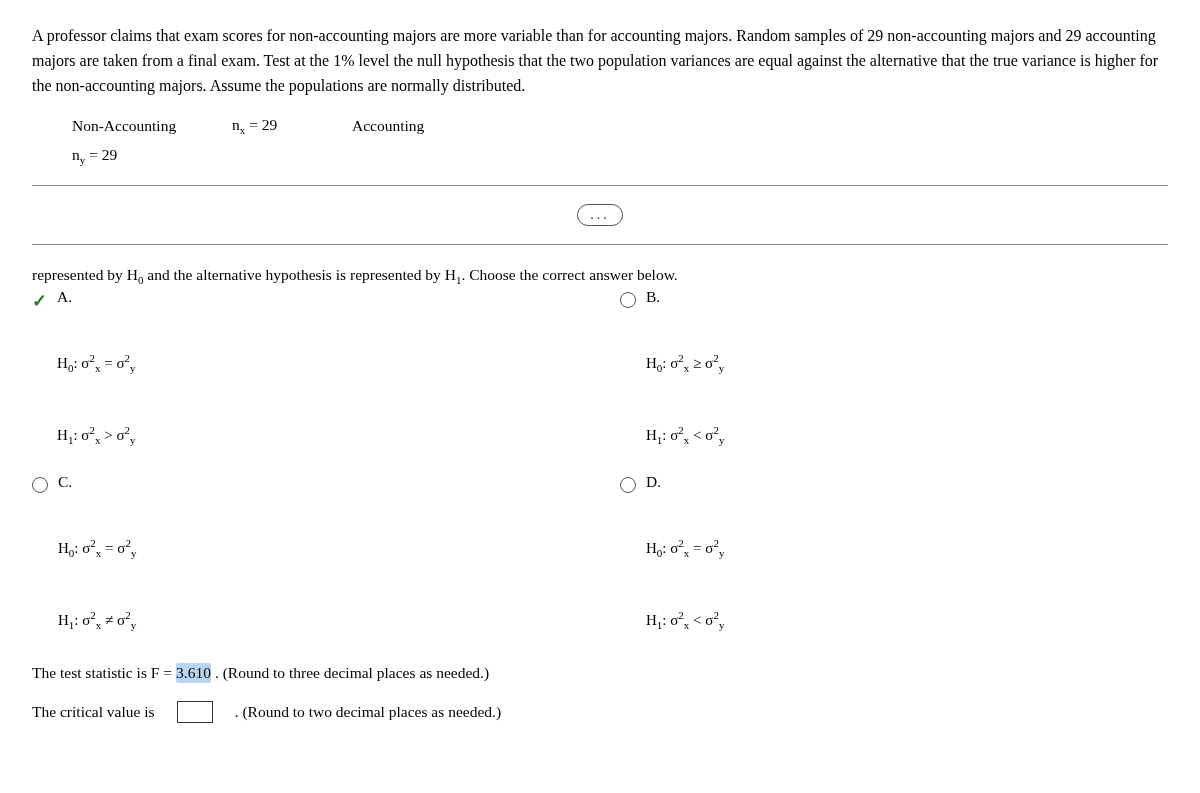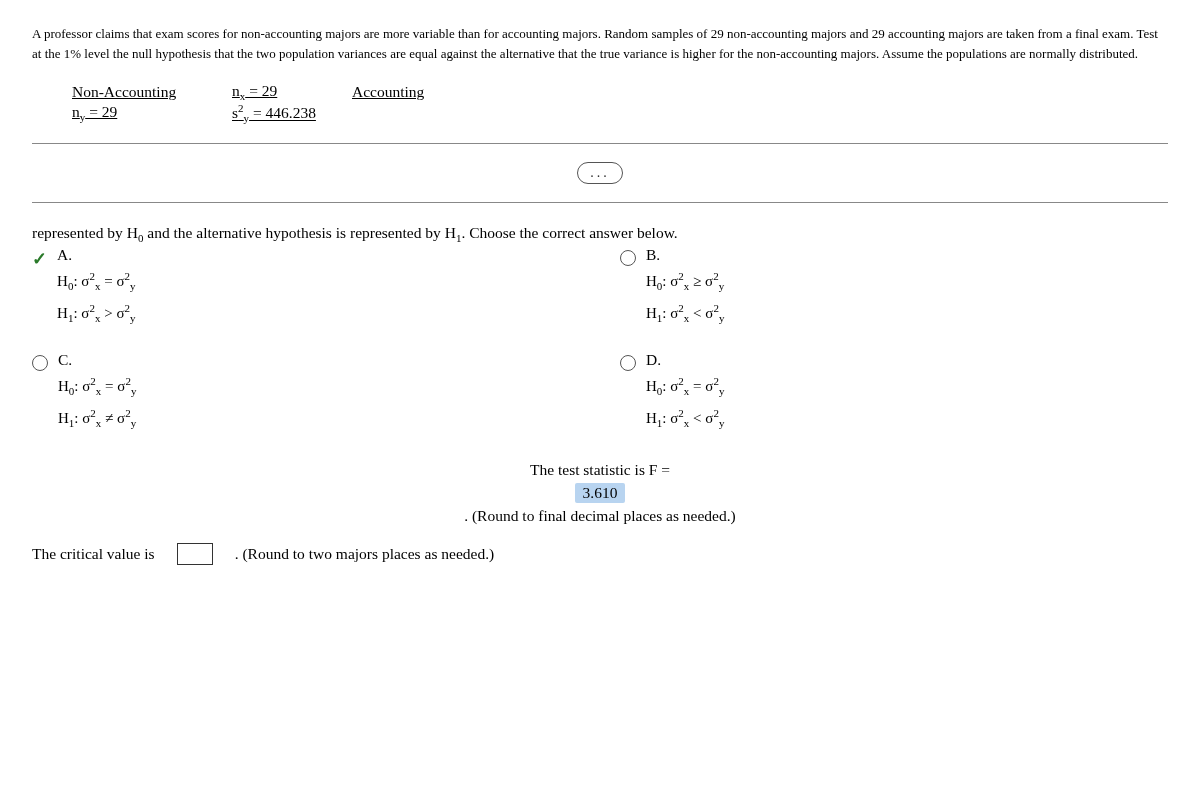--- a/index.html
+++ b/index.html
@@ -6,30 +6,30 @@
     body {
       font-family: 'Times New Roman', Times, serif;
       font-size: 16px;
       background: #fff;
       color: #000;
       padding: 24px 32px;
       width: 1200px;
       min-height: 793px;
     }
     .intro-text {
-      font-size: 13px;
+      font-size: 16px;
       line-height: 1.55;
       margin-bottom: 18px;
     }
     .data-table {
       margin: 18px 0 18px 40px;
       display: grid;
       grid-template-columns: 160px 120px 180px;
+      row-gap: 10px;
       align-items: center;
-      text-decoration: underline;
     }
     .data-label {
       font-size: 15.5px;
     }
     .math-expr {
       font-size: 15.5px;
     }
     sub { font-size: 11px; }
     sup { font-size: 11px; }
     .divider {
@@ -95,32 +95,32 @@
       margin-right: 4px;
     }
     .option-content {
       display: flex;
       flex-direction: column;
       gap: 4px;
     }
     .hyp-line {
       font-size: 15px;
       line-height: 1.6;
+      margin-top: 40px;
     }
     .test-stat-line {
       font-size: 15.5px;
       margin-bottom: 18px;
       display: flex;
       align-items: center;
       gap: 4px;
-      flex-direction: column;
     }
     .highlight-box {
       background: #b8d4f0;
-      padding: 1px 8px;
+      padding: 1px 0;
       border-radius: 2px;
       font-size: 15.5px;
     }
     .critical-val-line {
       font-size: 15.5px;
       display: flex;
       align-items: center;
       gap: 22px;
     }
     .input-box {
@@ -140,23 +140,20 @@
 
   <div class="data-label">Non-Accounting</div>
   <div class="math-expr">
     n<sub>x</sub> = 29
   </div>
 
   <div class="data-label">Accounting</div>
   <div class="math-expr">
     n<sub>y</sub> = 29
   </div>
-  <div class="math-expr">
-    s<sup>2</sup><sub>y</sub> = 446.238
-  </div>
 </div>
 
 <hr class="divider">
 
 <div class="ellipsis-btn">
   <span class="ellipsis-circle">...</span>
 </div>
 
 <hr class="divider">
 
@@ -224,20 +221,20 @@
         H<sub>1</sub>: σ<sup>2</sup><sub>x</sub> &lt; σ<sup>2</sup><sub>y</sub>
       </span>
     </div>
   </div>
 
 </div>
 
 <div class="test-stat-line">
   <span>The test statistic is F =</span>
   <span class="highlight-box">3.610</span>
-  <span>. (Round to final decimal places as needed.)</span>
+  <span>. (Round to three decimal places as needed.)</span>
 </div>
 
 <div class="critical-val-line">
   <span>The critical value is</span>
   <span class="input-box"></span>
-  <span>. (Round to two majors places as needed.)</span>
+  <span>. (Round to two decimal places as needed.)</span>
 </div>
 
 </body></html>

